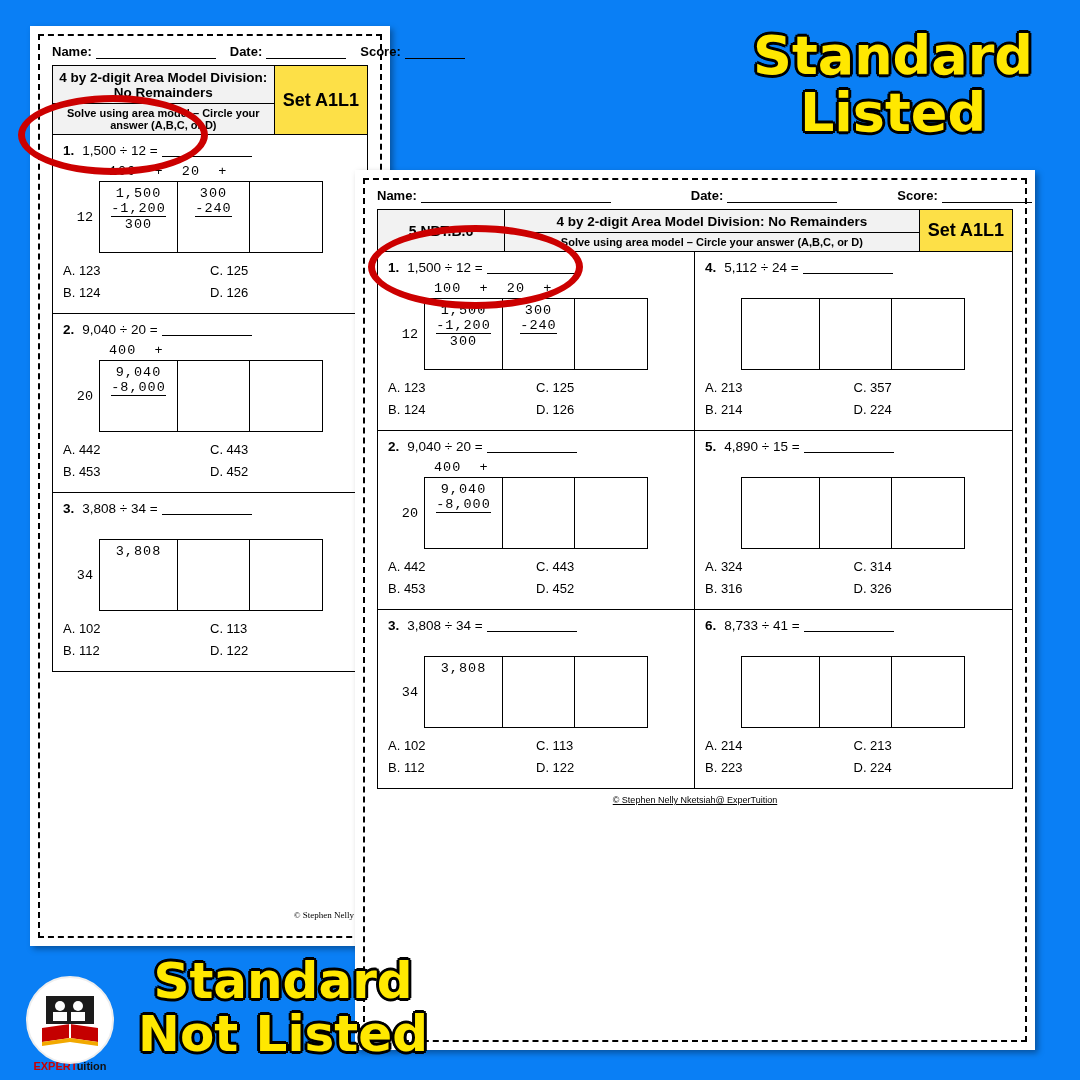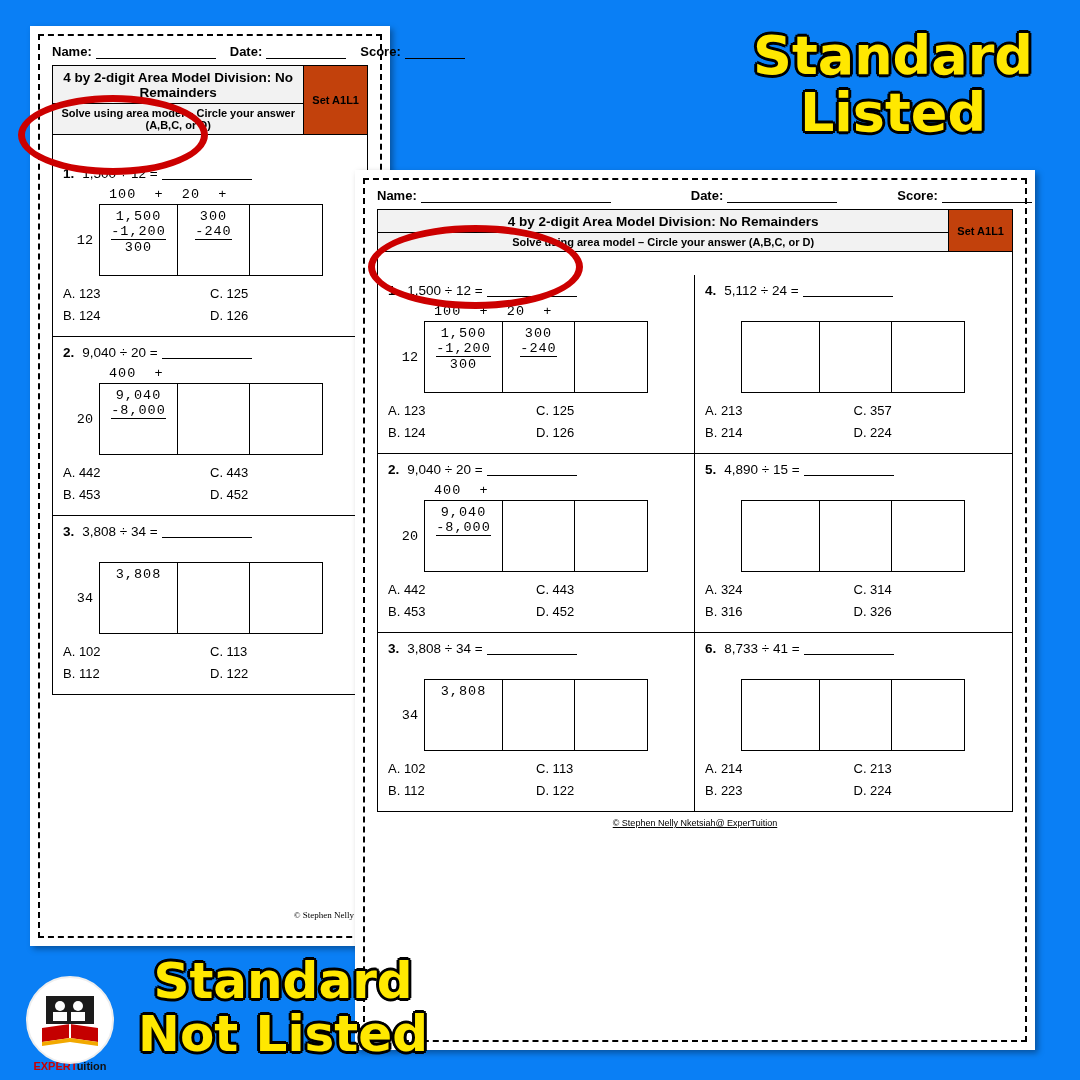--- a/index.html
+++ b/index.html
@@ -64,37 +64,37 @@
     font-weight:bold;font-size:13.5px;text-align:center;
     border-bottom:1.5px solid #000;padding:4px 2px 3px;
     background:#f2f2f2;
   }
   .titlebar .mid .l2{
     font-weight:bold;font-size:11px;text-align:center;padding:3px 2px;
     background:#f2f2f2;
   }
   .titlebar .set{
     display:flex;align-items:center;justify-content:center;
-    font-weight:bold;font-size:11px;
-    border-left:1.5px solid #000;padding:6px 8px;background:#c2410c;
+    font-weight:bold;font-size:18px;
+    border-left:1.5px solid #000;padding:6px 8px;background:#fde047;
   }
 
   
   .grid{border:1.5px solid #000;border-top:none;box-sizing:border-box;display:flex;flex-wrap:wrap;}
   .prow{display:flex;width:100%;}
   .cell{
     box-sizing:border-box;
     border-top:1.5px solid #000;
     padding:8px 10px 6px;
     position:relative;
   }
   .grid.cols2 .cell{width:50%;}
   .grid.cols2 .cell:first-child{border-right:1.5px solid #000;}
   .grid.cols1 .cell{width:100%;}
-  .prow:first-child .cell{border-top:none;margin-top:23px;}
+  .prow:first-child .cell{border-top:none;}
 
   .qline{font-size:13.5px;color:#000;white-space:nowrap;}
   .qline .qn{font-weight:bold;margin-right:8px;}
   .qline .ans-rule{display:inline-block;border-bottom:1.5px solid #000;width:90px;vertical-align:-2px;margin-left:4px;}
 
   .partials{
     font-family:"Liberation Mono", monospace;
     font-size:13.5px;letter-spacing:1px;
     margin:6px 0 2px 46px;
     white-space:pre;
@@ -293,20 +293,21 @@
         <span class="lbl">Date:</span>
         <span class="rule" style="width:110px"></span>
       </span>
       <span class="fld">
         <span class="lbl">Score:</span>
         <span class="rule" style="width:90px"></span>
       </span>
     </div>
 
     <div class="titlebar">
+      <div class="std" style="width:118px">5.NBT.B.6</div>
       <div class="mid">
         <div class="l1">4 by 2-digit Area Model Division: No Remainders</div>
         <div class="l2">Solve using area model – Circle your answer (A,B,C, or D)</div>
       </div>
       <div class="set">Set A1L1</div>
     </div>
 
     <div class="grid cols2" id="gridB">
         <div class="prow">
           <div class="cell">

